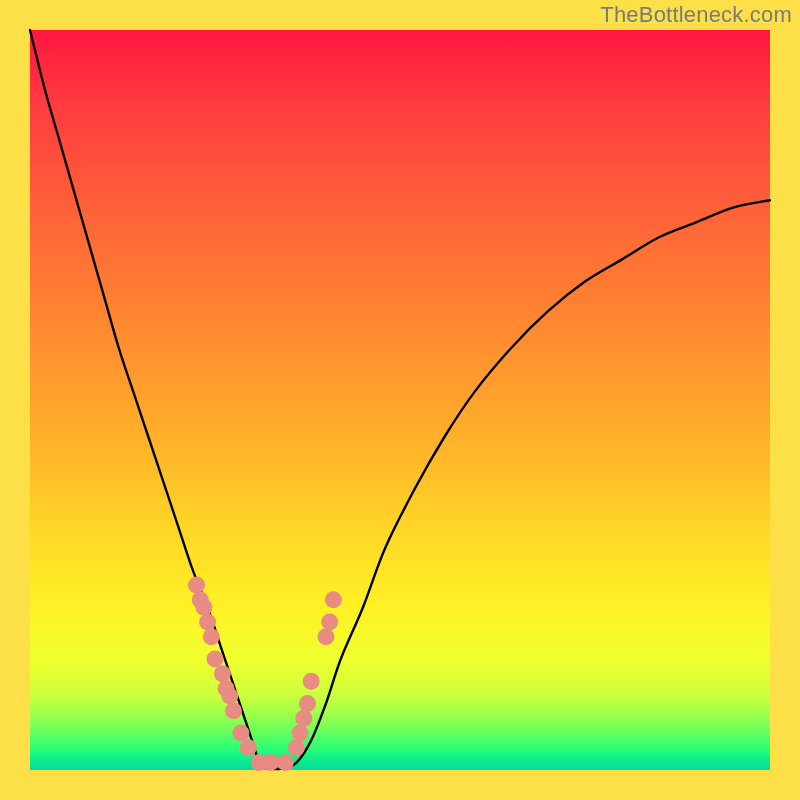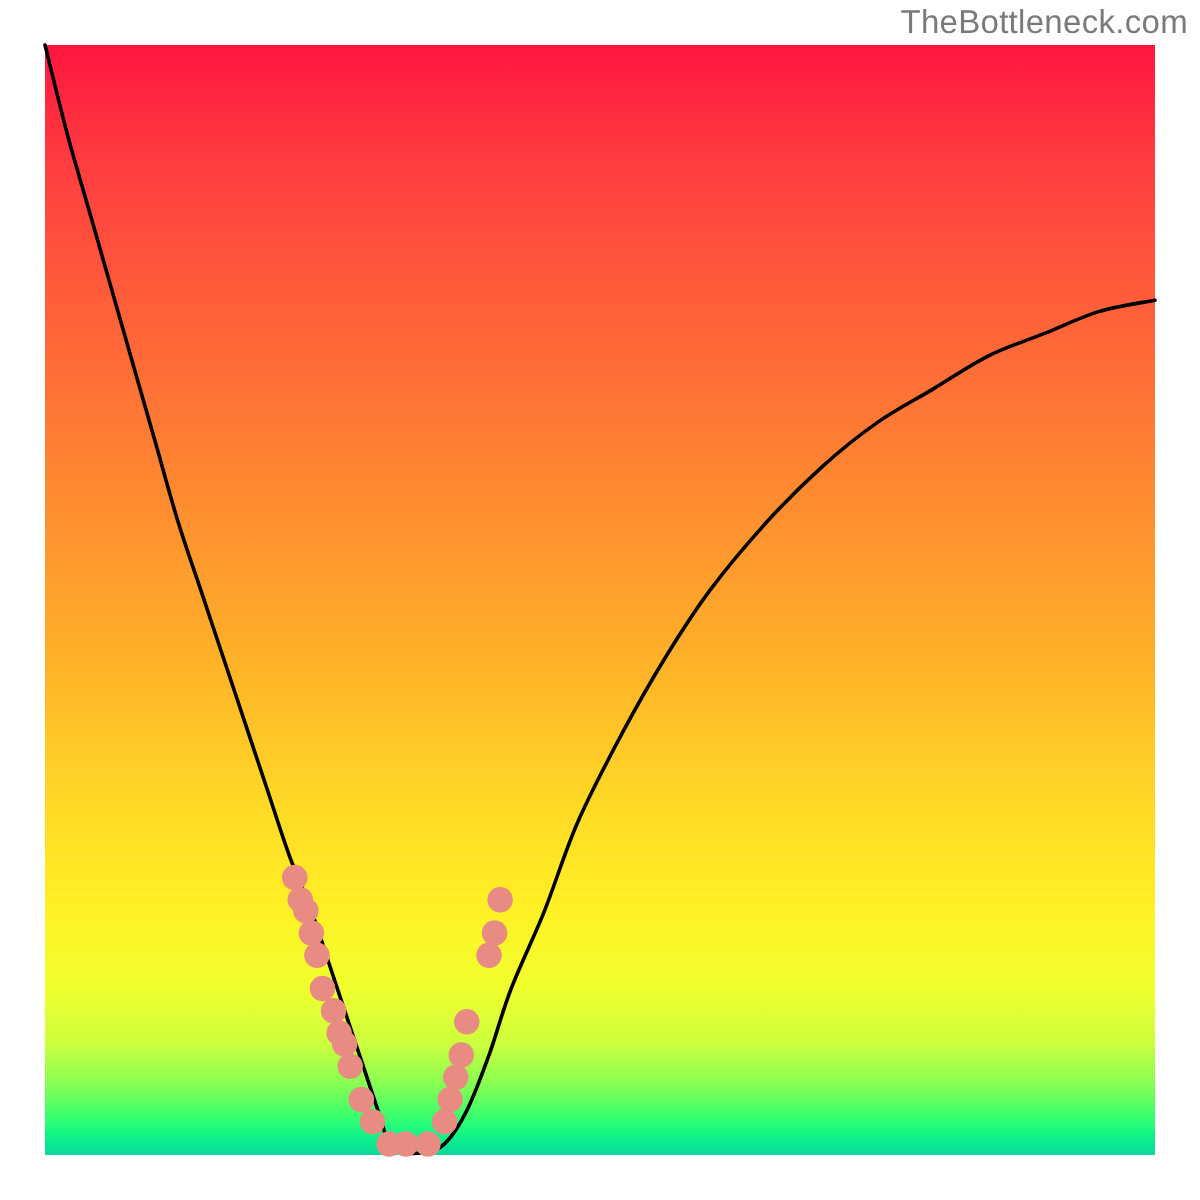--- a/index.html
+++ b/index.html
@@ -8,21 +8,21 @@
     width: 800px;
     height: 800px;
     background: #000;
     overflow: hidden;
     font-family: Arial, Helvetica, sans-serif;
   }
   .outer {
     position: relative;
     width: 800px;
     height: 800px;
-    background: #ffffff;
+    background: #fde047;
   }
   .plot {
     position: absolute;
     left: 30px;
     top: 30px;
     width: 740px;
     height: 740px;
     background: linear-gradient(
       to bottom,
       #ff163f 0%,

